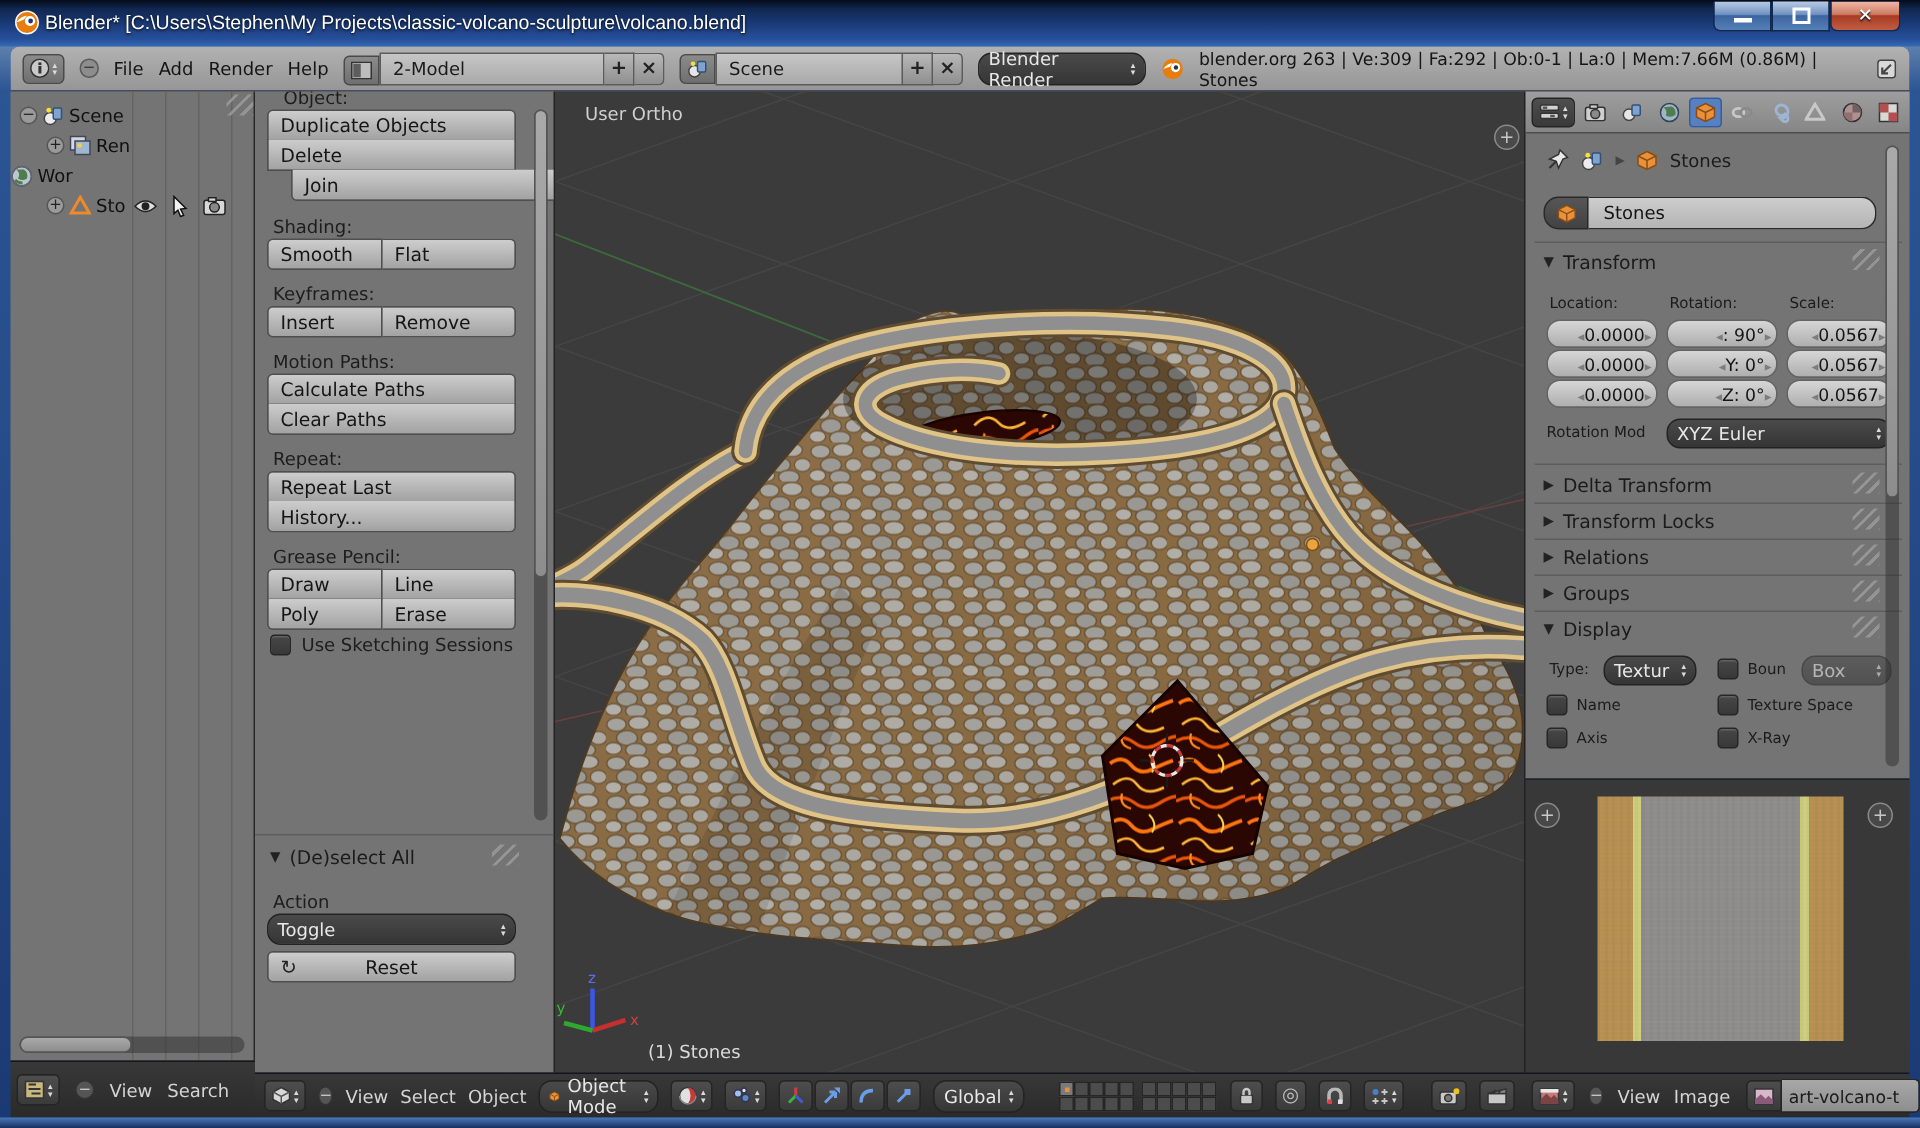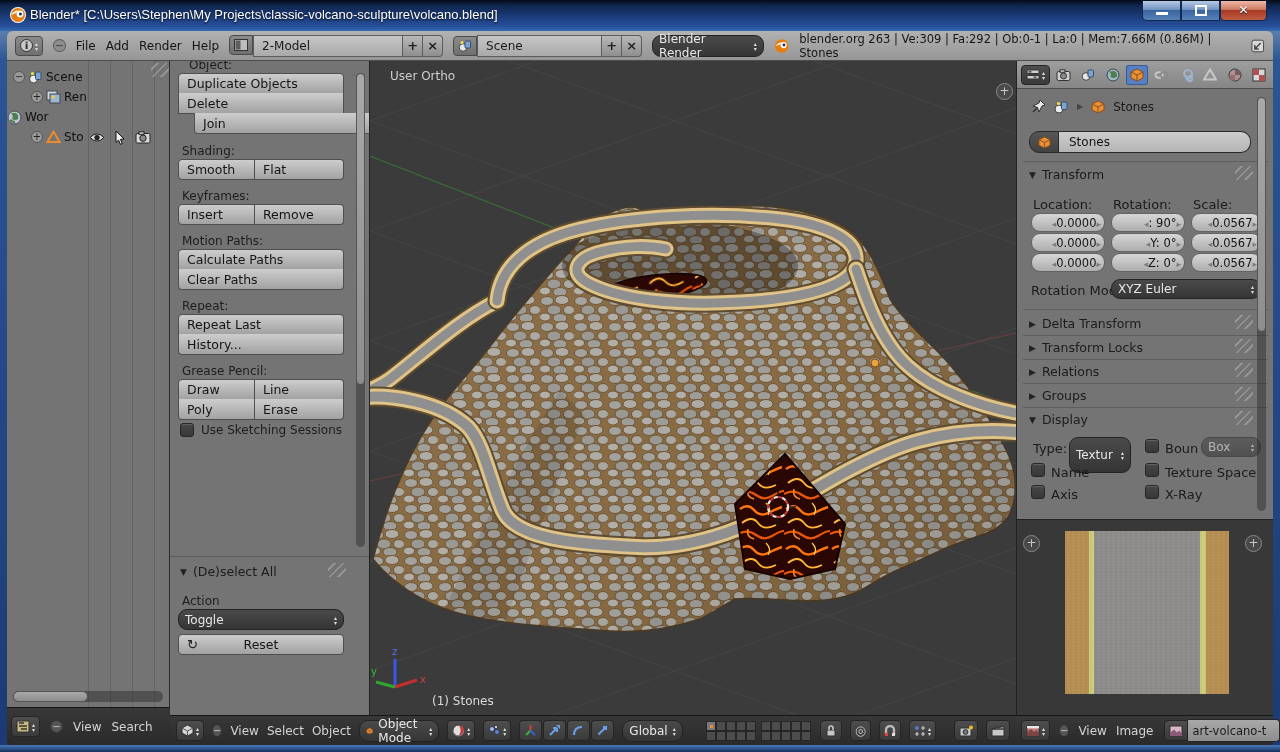--- a/index.html
+++ b/index.html
@@ -66,21 +66,21 @@
   .tab{width:22px;height:20px;border-radius:3px;display:flex;align-items:center;justify-content:center}
   .tab.active{background:#5680c2;box-shadow:inset 0 0 0 1px #3a5c94}
   .phr{position:absolute;left:0;width:245px;height:1px;background:#5e5e5e}
   .ptitle{color:#1b1b1b;font-size:12.5px;display:flex;align-items:center;gap:6px}
   .tri-d{font-size:9px;color:#222}.tri-d::before{content:"\25BC"}
   .tri-r{font-size:9px;color:#222}.tri-r::before{content:"\25B6"}
   .numf{background:linear-gradient(180deg,#d6d6d6,#aeaeae);border:1px solid #636363;border-radius:9px;height:19px;
     color:#141414;font-size:11.5px;display:flex;align-items:center;justify-content:flex-end;padding:0 3px}
   .arl::before{content:"\25C2";color:#7d7d7d;font-size:9px}
   .arr::before{content:"\25B8";color:#7d7d7d;font-size:9px}
-  .plabel{color:#1b1b1b;font-size:13px}
+  .plabel{color:#1b1b1b;font-size:10px}
   #imged{left:1016px;top:519px;width:257px;height:196px;background:#383838;border-left:1px solid #222;border-top:1px solid #222;overflow:hidden}
   #teximg{left:48px;top:11px;width:164px;height:163px;
     background:linear-gradient(90deg,#b68f52 0 24px,#cdcd7d 24px 29px,#8e8d8b 29px 135px,#cdcd7d 135px 141px,#b68f52 141px 164px)}
   #texnoise{left:0;top:0;width:164px;height:163px;opacity:.5;
     background:repeating-linear-gradient(0deg,rgba(255,255,255,.05) 0 1px,transparent 1px 3px),
                repeating-linear-gradient(90deg,rgba(0,0,0,.06) 0 2px,transparent 2px 5px)}
   .sb-track{background:rgba(40,40,40,.45);border-radius:6px}
   .sb-thumb{background:linear-gradient(180deg,#a9a9a9,#8d8d8d);border:1px solid #555;border-radius:6px}
   .lyr{width:10px;height:10px;border:1px solid #262626;background:#4c4c4c;margin-left:-1px}
   .circ::before{content:"\25CE";color:#c2c2c2;font-size:13px}
@@ -119,21 +119,21 @@
         <rect x="5.6" y="5" width="2" height="5" fill="#333"></rect>
           <rect x="5.6" y="2.6" width="2" height="1.8" fill="#333"></rect>
       </svg>
       <span class="updn"></span>
     </div>
     <span class="mbtn"></span>
     <span class="menu-dark">File</span>
     <span class="menu-dark">Add</span>
     <span class="menu-dark">Render</span>
     <span class="menu-dark">Help</span>
-    <div style="display:flex;align-items:flex-start">
+    <div style="display:flex;align-items:flex-end">
       <div class="ebtn" style="border-radius:4px 0 0 4px">
         <svg width="14" height="12" viewBox="0 0 14 12">
           <rect x="0.5" y="0.5" width="13" height="11" fill="#bdbdbd" stroke="#333"></rect>
           <rect x="1.5" y="1.5" width="5" height="9" fill="#5d5d5d"></rect>
         </svg>
       </div>
       <div class="selfield">
         <span class="fld" style="width:150px;border-radius:0">2-Model</span>
         <span class="sqbtn icg-plus"></span>
         <span class="sqbtn icg-x" style="border-radius:0 4px 4px 0"></span>
@@ -721,21 +721,21 @@
     </div>
     <div class="abs stripes" style="left:218px;top:326px"></div>
     <div class="phr" style="left:6px;top:346px"></div>
     <div class="abs ptitle" style="left:12px;top:351px">
       <span class="tri-d"></span>
       <span>Display</span>
     </div>
     <div class="abs stripes" style="left:218px;top:350px"></div>
 
     <div class="abs plabel" style="left:16px;top:380px">Type:</div>
-    <div class="abs dd" style="left:52px;top:376px;width:62px;height:36px;justify-content:space-between">
+    <div class="abs dd" style="left:52px;top:376px;width:62px;height:20px;justify-content:space-between">
       <span>Textur</span>
       <span class="updn"></span>
     </div>
     <span class="cb abs" style="left:128px;top:378px"></span>
     <div class="abs plabel" style="left:148px;top:380px">Boun</div>
     <div class="abs dd" style="left:184px;top:376px;width:60px;height:20px;justify-content:space-between;opacity:.55">
       <span>Box</span>
       <span class="updn"></span>
     </div>
     <span class="cb abs" style="left:14px;top:402px"></span>

